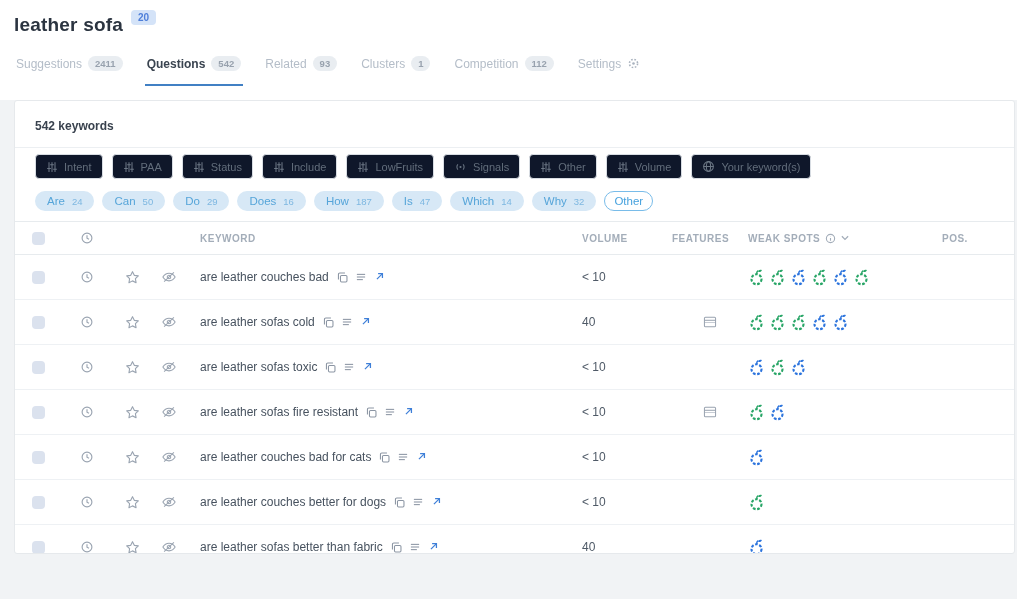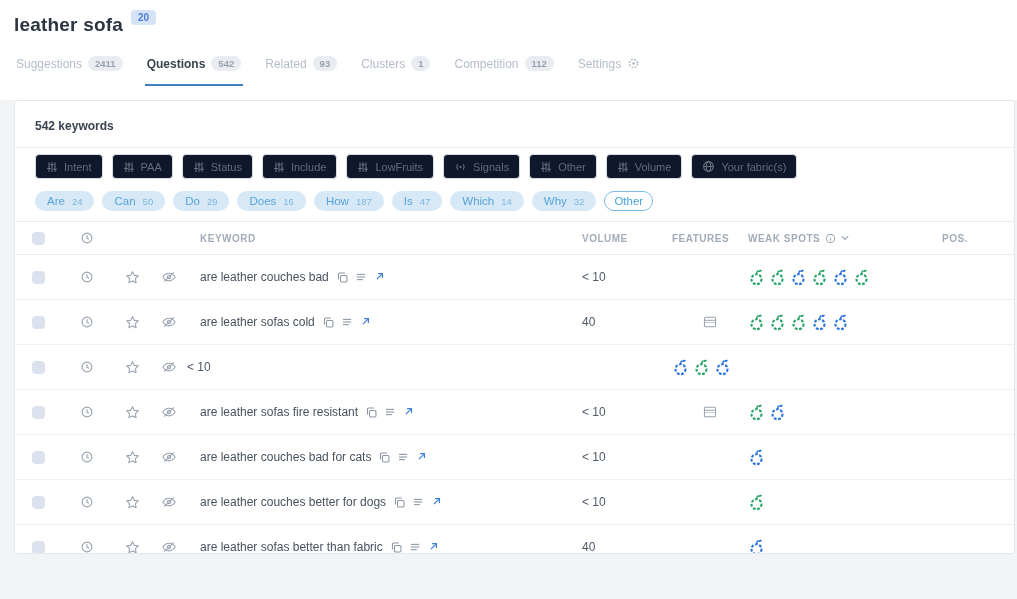--- a/index.html
+++ b/index.html
@@ -221,21 +221,21 @@
           <span>Volume</span>
         </button>
         <button class="filter-btn">
           <span class="icon">
             <svg width="13" height="13" viewBox="0 0 16 16" fill="none" stroke="currentColor" stroke-width="1.3">
               <circle cx="8" cy="8" r="6"></circle>
               <line x1="2" y1="8" x2="14" y2="8"></line>
               <ellipse cx="8" cy="8" rx="2.6" ry="6"></ellipse>
             </svg>
           </span>
-          <span>Your fabric(s)</span>
+          <span>Your keyword(s)</span>
         </button>
       </div>
 
     <div class="chips" id="chips">
         <div class="chip">
           <span>Are</span>
           <span class="chip-count">24</span>
         </div>
         <div class="chip">
           <span>Can</span>
@@ -528,20 +528,44 @@
             </div>
             <div class="cell center">
               <span class="icon rowicon">
                 <svg width="16" height="14" viewBox="0 0 18 16" fill="none" stroke="currentColor" stroke-width="1.2">
                   <path d="M2 8s2.6-4.4 7-4.4S16 8 16 8s-2.6 4.4-7 4.4S2 8 2 8z"></path>
                   <circle cx="9" cy="8" r="2"></circle>
                   <line x1="3.4" y1="13.4" x2="14.6" y2="2.6"></line>
                 </svg>
               </span>
             </div>
+            <div class="kw-cell">
+              <span class="kw-text">are leather sofas toxic</span>
+              <span class="kw-actions">
+                <span class="icon">
+                  <svg width="13" height="13" viewBox="0 0 16 16" fill="none" stroke="currentColor" stroke-width="1.3">
+                    <rect x="5.5" y="5.5" width="8" height="8" rx="1.4"></rect>
+                    <path d="M3 10.5V4.2A1.7 1.7 0 0 1 4.7 2.5H11"></path>
+                  </svg>
+                </span>
+                <span class="icon">
+                  <svg width="12" height="12" viewBox="0 0 16 16" fill="none" stroke="currentColor" stroke-width="1.4">
+                    <line x1="2.5" y1="4.5" x2="13.5" y2="4.5"></line>
+                    <line x1="2.5" y1="8" x2="13.5" y2="8"></line>
+                    <line x1="2.5" y1="11.5" x2="10.5" y2="11.5"></line>
+                  </svg>
+                </span>
+                <span class="icon ext">
+                  <svg width="11" height="11" viewBox="0 0 14 14" fill="none" stroke="currentColor" stroke-width="1.6">
+                    <path d="M5 9l7-7"></path>
+                    <path d="M6.5 2H12v5.5"></path>
+                  </svg>
+                </span>
+              </span>
+            </div>
             <div class="vol-cell">&lt; 10</div>
             <div class="cell center"></div>
             <div class="fruits">
               <span class="fruit blue">
                 <svg width="17" height="18" viewBox="0 0 17 18" fill="none">
                   <circle cx="8.5" cy="11.2" r="5" stroke="currentColor" stroke-width="2.1" stroke-dasharray="2.7 1.6"></circle>
                   <path d="M8.7 6.1C8.4 4.6 9.2 3.4 10.3 2.7" stroke="currentColor" stroke-width="1.4"></path>
                   <path d="M10.3 2.7c1.1-1 2.7-1 3.6-.5-.4 1.3-1.8 2.1-3.4 1.7z" fill="currentColor"></path>
                 </svg>
               </span>

